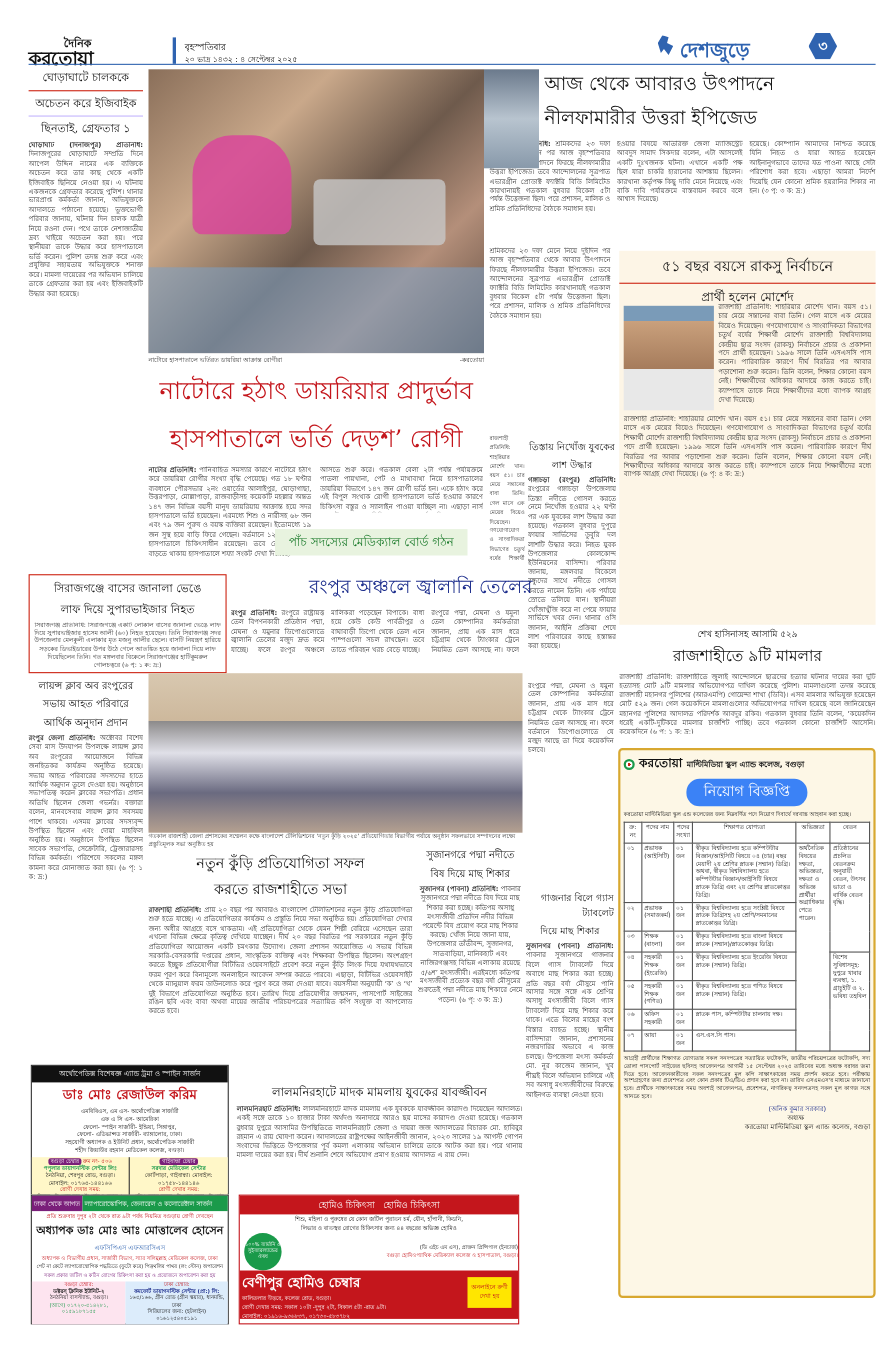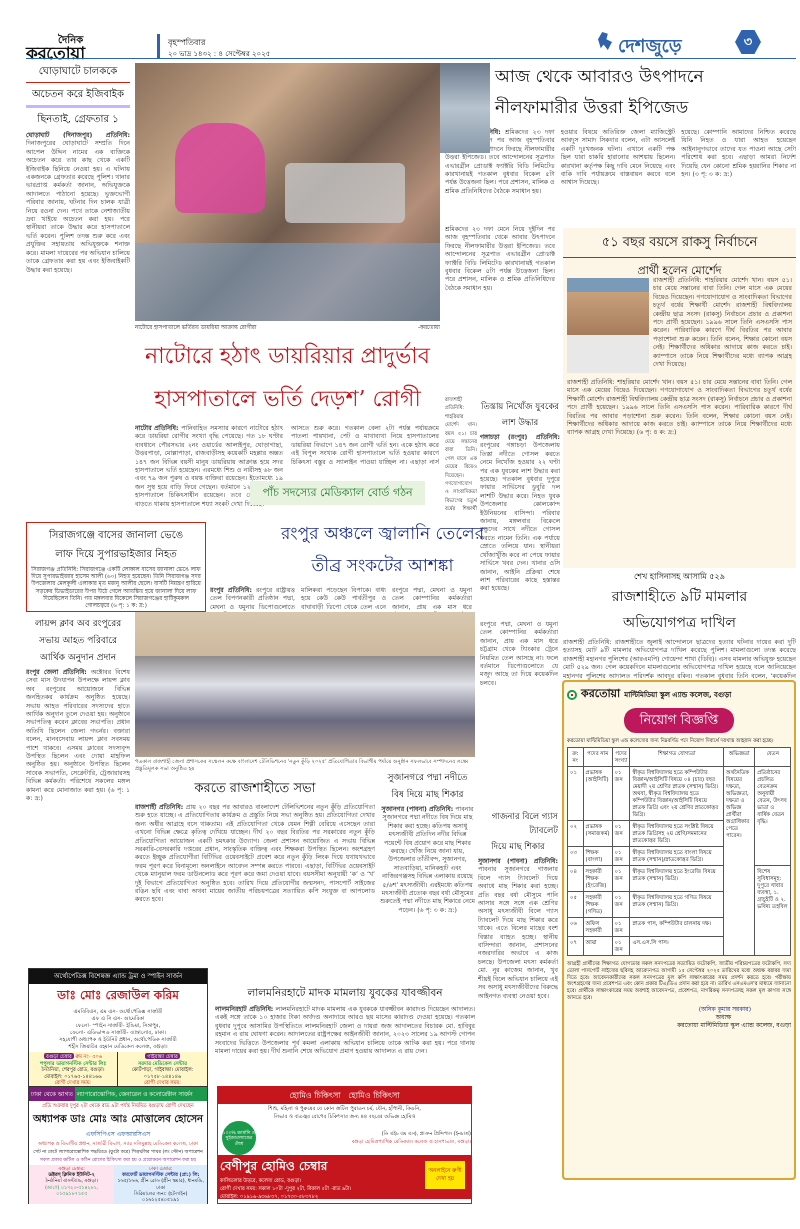--- a/index.html
+++ b/index.html
@@ -27,21 +27,21 @@
   <div class="abs" style="left:598px;top:32px;width:14px;height:18px;background:#2f63b0;clip-path:polygon(30% 0,70% 10%,60% 40%,100% 55%,70% 100%,40% 70%,20% 90%,0 40%);"></div>
   <div class="abs" style="left:618px;top:32px;font-size:18px;color:#2f63b0;font-family:'DejaVu Serif',serif;font-weight:bold;">দেশজুড়ে</div>
   <div class="abs" style="left:735px;top:30px;width:26px;height:24px;background:#2f63b0;clip-path:polygon(25% 0,75% 0,100% 50%,75% 100%,25% 100%,0 50%);display:flex;align-items:center;justify-content:center;">
     <span style="color:#fff;font-weight:bold;font-size:13px;">৩</span>
   </div>
   <div class="abs" style="left:26px;top:58px;width:770px;height:1px;background:#2f63b0;"></div>
 </header>
 
 <article class="abs" style="left:26px;top:63px;width:104px;height:455px;">
   <div class="hl" style="font-size:10px;padding-bottom:2px;border-bottom:1px solid #c21;">ঘোড়াঘাটে চালককে</div>
-  <div class="hl" style="font-size:10px;padding:3px 0 2px;border-bottom:3px solid #c4b5fd;">অচেতন করে ইজিবাইক</div>
+  <div class="hl" style="font-size:10px;padding:3px 0 2px;border-bottom:1px solid #c4b5fd;">অচেতন করে ইজিবাইক</div>
   <div class="hl" style="font-size:10px;padding:3px 0;">ছিনতাই, গ্রেফতার ১</div>
   <p class="body-text" style="height:370px;">
     <b>ঘোড়াঘাট (দিনাজপুর) প্রতিনিধি:</b>
     <span>দিনাজপুরের ঘোড়াঘাটে সম্প্রতি দিনে আপেল উদ্দিন নামের এক ব্যক্তিকে অচেতন করে তার কাছ থেকে একটি ইজিবাইক ছিনিয়ে নেওয়া হয়। এ ঘটনায় একজনকে গ্রেফতার করেছে পুলিশ। থানার ভারপ্রাপ্ত কর্মকর্তা জানান, অভিযুক্তকে আদালতে পাঠানো হয়েছে। ভুক্তভোগী পরিবার জানায়, ঘটনার দিন চালক যাত্রী নিয়ে রওনা দেন। পথে তাকে নেশাজাতীয় দ্রব্য খাইয়ে অচেতন করা হয়। পরে স্থানীয়রা তাকে উদ্ধার করে হাসপাতালে ভর্তি করেন। পুলিশ তদন্ত শুরু করে এবং প্রযুক্তির সহায়তায় অভিযুক্তকে শনাক্ত করে। মামলা দায়েরের পর অভিযান চালিয়ে তাকে গ্রেফতার করা হয় এবং ইজিবাইকটি উদ্ধার করা হয়েছে।</span>
   </p>
 </article>
 
 <article class="abs" style="left:135px;top:63px;width:305px;height:455px;">
   <div class="photo" style="width:305px;height:258px;position:relative;">
     <div style="position:absolute;left:40px;top:60px;width:90px;height:90px;background:#d9479a;border-radius:40% 40% 10% 10%;opacity:.85;"></div>
@@ -111,36 +111,34 @@
   <div class="hl" style="font-size:10px;">সিরাজগঞ্জে বাসের জানালা ভেঙে</div>
   <div class="hl" style="font-size:10px;margin-top:2px;">লাফ দিয়ে সুপারভাইজার নিহত</div>
   <p class="body-text" style="height:45px;margin-top:3px;font-size:5.6px;line-height:7.2px;text-align:center;">
     <span>সিরাজগঞ্জ প্রতিনিধি: সিরাজগঞ্জে একটি লোকাল বাসের জানালা ভেঙে লাফ দিয়ে সুপারভাইজার হাসেম আলী (৬০) নিহত হয়েছেন। তিনি সিরাজগঞ্জ সদর উপজেলার মেলকুলী এলাকার মৃত মজনু আলীর ছেলে। বাসটি নিয়ন্ত্রণ হারিয়ে সড়কের ডিভাইডারের উপর উঠে গেলে আতঙ্কিত হয়ে জানালা দিয়ে লাফ দিয়েছিলেন তিনি। গত মঙ্গলবার বিকেলে সিরাজগঞ্জের হাটিকুমরুল গোলচত্বরে</span>
     <span>(৬ পৃ: ১ ক: দ্র:)</span>
   </p>
 </article>
 
 <article class="abs" style="left:210px;top:520px;width:345px;height:100px;">
   <h2 class="hl" style="font-size:17px;color:#1c2d8c;font-weight:normal;">রংপুর অঞ্চলে জ্বালানি তেলের</h2>
-  <h2 class="hl" style="font-size:17px;color:#1c2d8c;font-weight:normal;margin-top:4px;">তীব্র সংকটের আশঙ্কা</h2>
   <div style="display:flex;gap:6px;margin-top:6px;">
     <p class="body-text" style="width:85px;height:40px;">
       <b>রংপুর প্রতিনিধি:</b>
       <span>রংপুরে রাষ্ট্রায়ত্ত তেল বিপণনকারী প্রতিষ্ঠান পদ্মা, মেঘনা ও যমুনার ডিপোগুলোতে জ্বালানি তেলের মজুদ দ্রুত কমে যাচ্ছে। ফলে রংপুর অঞ্চলে জ্বালানি তেলের তীব্র সংকট দেখা দেওয়ার আশঙ্কা তৈরি হয়েছে।</span>
     </p>
     <p class="body-text" style="width:85px;height:40px;">মালিকরা পড়েছেন বিপাকে। বাধ্য হয়ে কেউ কেউ পার্বতীপুর ও বাঘাবাড়ী ডিপো থেকে তেল এনে পাম্পগুলো সচল রাখছেন। তবে তাতে পরিবহন খরচ বেড়ে যাচ্ছে।</p>
     <p class="body-text" style="width:80px;height:40px;">রংপুরে পদ্মা, মেঘনা ও যমুনা তেল কোম্পানির কর্মকর্তারা জানান, প্রায় এক মাস ধরে চট্টগ্রাম থেকে ট্যাংকার ট্রেনে নিয়মিত তেল আসছে না। ফলে বর্তমানে ডিপোগুলোতে যে মজুদ আছে তা দিয়ে কয়েকদিন চলবে।</p>
   </div>
 </article>
 <p class="body-text abs" style="left:480px;top:620px;width:78px;height:160px;">রংপুরে পদ্মা, মেঘনা ও যমুনা তেল কোম্পানির কর্মকর্তারা জানান, প্রায় এক মাস ধরে চট্টগ্রাম থেকে ট্যাংকার ট্রেনে নিয়মিত তেল আসছে না। ফলে বর্তমানে ডিপোগুলোতে যে মজুদ আছে তা দিয়ে কয়েকদিন চলবে।</p>
 
 <article class="abs" style="left:563px;top:570px;width:233px;height:100px;">
   <div class="hl" style="font-size:8px;">শেখ হাসিনাসহ আসামি ৫২৯</div>
   <div class="hl" style="font-size:14px;margin-top:2px;">রাজশাহীতে ৯টি মামলার</div>
-  <div class="hl" style="font-size:14px;margin-top:2px;">অভিযোগপত্র দাখিল</div>
   <p class="body-text" style="height:55px;margin-top:3px;">
     <span>রাজশাহী প্রতিনিধি: রাজশাহীতে জুলাই আন্দোলনে ছাত্রদের হত্যার ঘটনার দায়ের করা দুটি হত্যাসহ মোট ৯টি মামলার অভিযোগপত্র দাখিল করেছে পুলিশ। মামলাগুলো তদন্ত করেছে রাজশাহী মহানগর পুলিশের (আরএমপি) গোয়েন্দা শাখা (ডিবি)। এসব মামলার অভিযুক্ত হয়েছেন মোট ৫২৯ জন। গেল কয়েকদিনে মামলাগুলোর অভিযোগপত্র দাখিল হয়েছে বলে জানিয়েছেন মহানগর পুলিশের আদালত পরিদর্শক আবদুর রকিব। গতকাল বুধবার তিনি বলেন, ‘কয়েকদিন ধরেই একটি-দুটিকরে মামলার চার্জশিট পাচ্ছি। তবে গতকাল কোনো চার্জশিট আসেনি। কয়েকদিনে</span>
     <span>(৬ পৃ: ১ ক: দ্র:)</span>
   </p>
 </article>
 
 <article class="abs" style="left:26px;top:616px;width:104px;height:320px;">
   <div class="hl" style="font-size:9px;">লায়ন্স ক্লাব অব রংপুরের</div>
   <div class="hl" style="font-size:9px;margin-top:2px;">সভায় আহত পরিবারে</div>
   <div class="hl" style="font-size:9px;margin-top:2px;">আর্থিক অনুদান প্রদান</div>
@@ -150,20 +148,21 @@
     <span>(৬ পৃ: ১ ক: দ্র:)</span>
   </p>
 </article>
 
 <div class="abs" style="left:135px;top:612px;width:340px;height:145px;background:linear-gradient(180deg,#d8c8b0 0,#cdb89c 30%,#8c8a8a 30%,#e0e0e8 50%,#6a6a80 75%,#b4a090);"></div>
 <div class="abs" style="left:135px;top:758px;width:340px;">
   <span class="caption" style="font-size:5.2px;line-height:6.8px;display:block;">গতকাল রাজশাহী জেলা প্রশাসকের সম্মেলন কক্ষে বাংলাদেশ টেলিভিশনের ‘নতুন কুঁড়ি ২০২৫’ প্রতিযোগিতার বিভাগীয় পর্যায়ে অনুষ্ঠান সফলভাবে সম্পাদনের লক্ষ্যে প্রস্তুতিমূলক সভা অনুষ্ঠিত হয়</span>
 </div>
 
 <article class="abs" style="left:135px;top:775px;width:240px;height:165px;">
+  <h2 class="hl" style="font-size:13px;font-weight:normal;">নতুন কুঁড়ি প্রতিযোগিতা সফল</h2>
   <h2 class="hl" style="font-size:13px;font-weight:normal;margin-top:3px;">করতে রাজশাহীতে সভা</h2>
   <p class="body-text" style="height:120px;margin-top:4px;">
     <b>রাজশাহী প্রতিনিধি:</b>
     <span>প্রায় ২০ বছর পর আবারও বাংলাদেশ টেলিভিশনের নতুন কুঁড়ি প্রতিযোগিতা শুরু হতে যাচ্ছে। এ প্রতিযোগিতার কার্যক্রম ও প্রস্তুতি নিয়ে সভা অনুষ্ঠিত হয়। প্রতিযোগিতা দেখার জন্য অধীর আগ্রহে বসে থাকতাম। এই প্রতিযোগিতা থেকে যেমন শিল্পী বেরিয়ে এসেছেন তারা এখনো বিভিন্ন ক্ষেত্রে কৃতিত্ব দেখিয়ে যাচ্ছেন। দীর্ঘ ২০ বছর বিরতির পর সরকারের নতুন কুঁড়ি প্রতিযোগিতা আয়োজন একটি চমৎকার উদ্যোগ। জেলা প্রশাসন আয়োজিত এ সভায় বিভিন্ন সরকারি-বেসরকারি দপ্তরের প্রধান, সাংস্কৃতিক ব্যক্তিত্ব এবং শিক্ষকরা উপস্থিত ছিলেন। অংশগ্রহণ করতে ইচ্ছুক প্রতিযোগীরা বিটিভির ওয়েবসাইটে প্রবেশ করে নতুন কুঁড়ি লিংক দিয়ে যথাযথভাবে ফরম পূরণ করে বিনামূল্যে অনলাইনে আবেদন সম্পন্ন করতে পারবে। এছাড়া, বিটিভির ওয়েবসাইট থেকে ম্যানুয়াল ফরম ডাউনলোড করে পূরণ করে জমা দেওয়া যাবে। বয়সসীমা অনুযায়ী ‘ক’ ও ‘খ’ দুই বিভাগে প্রতিযোগিতা অনুষ্ঠিত হবে। তারিখ দিয়ে প্রতিযোগীর জন্মসনদ, পাসপোর্ট সাইজের রঙিন ছবি এবং বাবা অথবা মায়ের জাতীয় পরিচয়পত্রের সত্যায়িত কপি সংযুক্ত বা আপলোড করতে হবে।</span>
   </p>
 </article>
 
 <article class="abs" style="left:380px;top:770px;width:95px;height:230px;">
   <div class="hl" style="font-size:9px;">সুজানগরে পদ্মা নদীতে</div>
   <div class="hl" style="font-size:9px;margin-top:2px;">বিষ দিয়ে মাছ শিকার</div>
@@ -183,21 +182,21 @@
   </p>
 </article>
 
 <section class="abs" style="left:562px;top:680px;width:234px;height:500px;background:#fdf7e6;border:2px solid #d8a830;border-radius:4px;padding:3px;">
   <div style="display:flex;align-items:center;gap:4px;">
     <span style="width:10px;height:10px;border:2px solid #1a9a4a;border-radius:50%;display:inline-block;background:radial-gradient(#c21 30%,#fff 32%);"></span>
     <span style="font-family:'DejaVu Serif',serif;font-weight:bold;font-size:11px;">করতোয়া</span>
     <span style="font-size:7px;font-weight:bold;">মাল্টিমিডিয়া স্কুল এ্যান্ড কলেজ, বগুড়া</span>
   </div>
   <div style="text-align:center;margin:4px 0;">
-    <span style="display:inline-block;background:#be185d;color:#fff;font-size:13px;padding:2px 16px;border-radius:12px;font-family:'DejaVu Serif',serif;">নিয়োগ বিজ্ঞপ্তি</span>
+    <span style="display:inline-block;background:#3b82f6;color:#fff;font-size:13px;padding:2px 16px;border-radius:12px;font-family:'DejaVu Serif',serif;">নিয়োগ বিজ্ঞপ্তি</span>
   </div>
   <p style="font-size:5px;margin-bottom:2px;">করতোয়া মাল্টিমিডিয়া স্কুল এন্ড কলেজের জন্য নিম্নবর্ণিত পদে নিয়োগ দিবার্থে দরখাস্ত আহবান করা হচ্ছে।</p>
   <table class="notice" style="background:#fff;">
     <thead>
       <tr>
         <th style="width:7%;">ক্র: নং</th>
         <th style="width:13%;">পদের নাম</th>
         <th style="width:8%;">পদের সংখ্যা</th>
         <th style="width:42%;">শিক্ষাগত যোগ্যতা</th>
         <th style="width:14%;">অভিজ্ঞতা</th>

